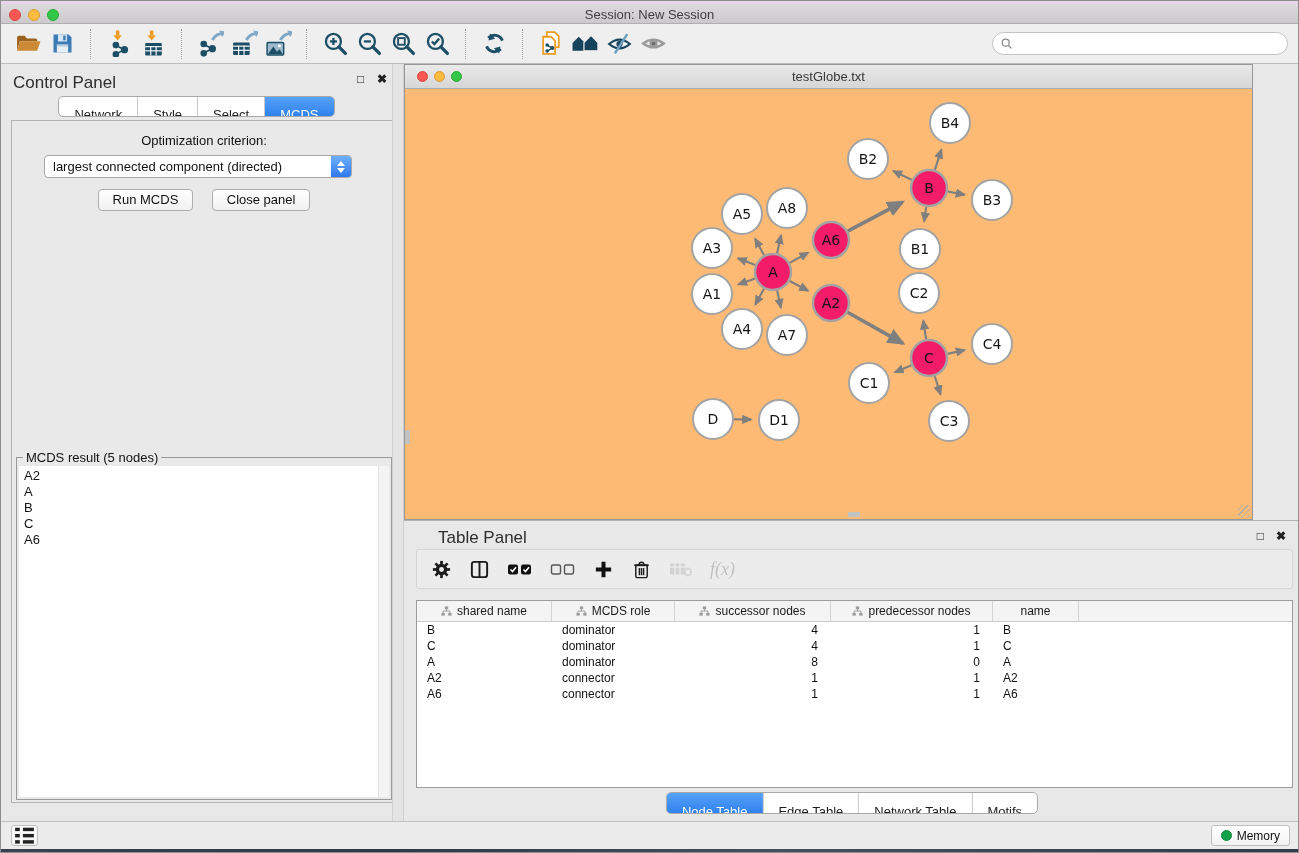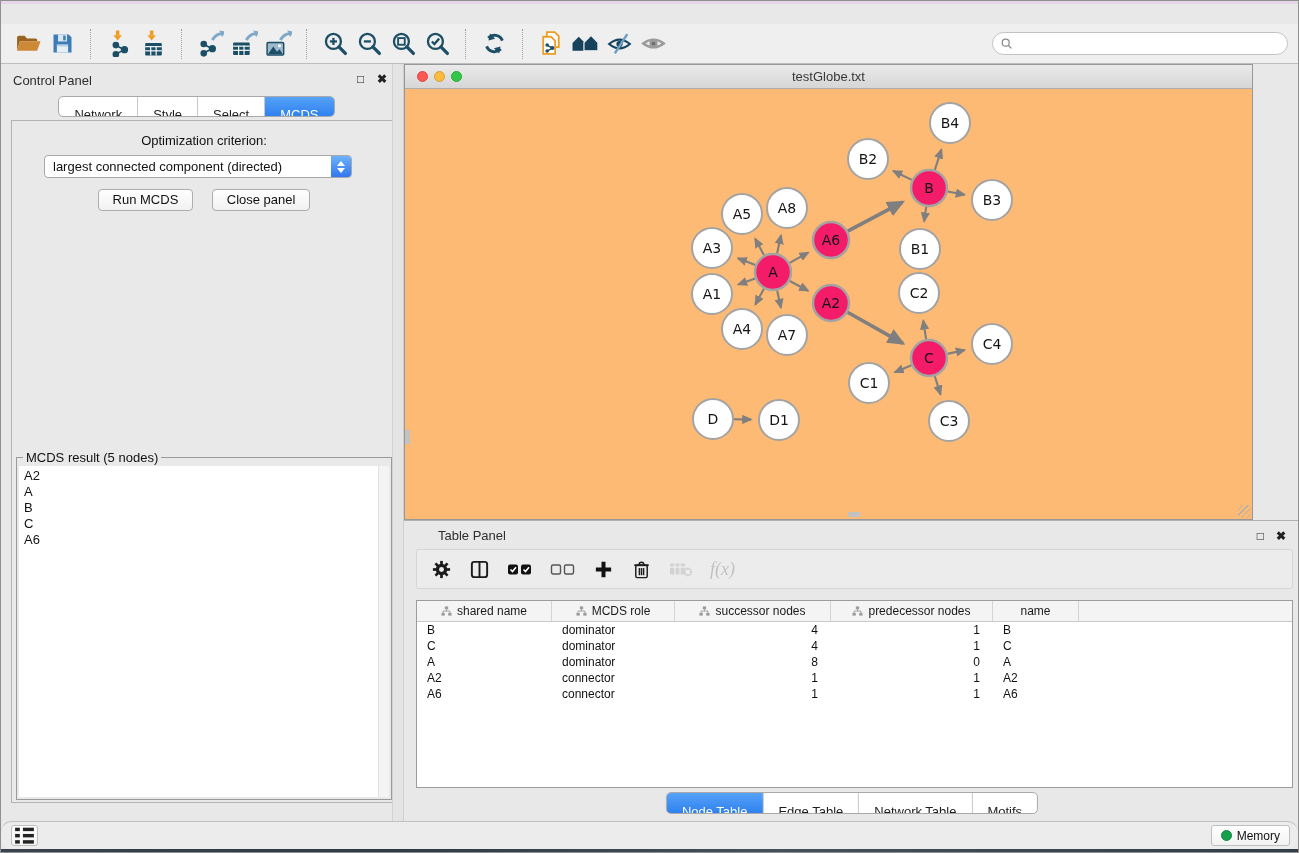--- a/index.html
+++ b/index.html
@@ -26,21 +26,21 @@
   .tb-icon svg{width:27px;height:27px;}
   .tb-sep{width:0;height:30px;border-left:1px dotted #9f9f9f;margin:0 11px;}
   .search-box{position:absolute;right:10px;top:8px;width:296px;height:23px;background:#fff;
     border:1px solid #c2c2c2;border-radius:12px;display:flex;align-items:center;padding-left:7px;}
   .search-box svg{width:14px;height:14px;}
   .search-input{border:none;outline:none;flex:1;font-size:12px;background:transparent;height:18px;}
   
   .control-panel{position:absolute;left:0;top:63px;width:391px;height:757px;background:#e8e8e8;}
   .splitter{position:absolute;left:391px;top:63px;width:12px;height:757px;background:#e4e4e4;
     border-left:1px solid #d2d2d2;border-right:1px solid #cfcfcf;}
-  .panel-title{font-size:13px;color:#2e2e2e;}
+  .panel-title{font-size:17px;color:#2e2e2e;}
   .cp-header{position:absolute;left:12px;top:9px;}
   .panel-btn{position:absolute;top:8px;font-size:12px;color:#222;line-height:14px;cursor:default;}
   .float-glyph{font-size:12px;} .close-glyph{font-weight:bold;font-size:12px;}
   .seg{display:inline-flex;background:#fff;border:1px solid #a9a9a9;border-radius:5px;overflow:hidden;height:21px;}
   .seg-item{padding:8px 15px;font-size:13px;line-height:20px;color:#1d1d1d;border-left:1px solid #c8c8c8;}
   .seg-item:first-child{border-left:none;}
   .seg-item.selected{background:linear-gradient(#56a2f8,#2f81ee);color:#fff;}
   .cp-tabs{position:absolute;left:0;right:0;top:32px;text-align:center;}
   .cp-content{position:absolute;left:10px;top:56px;width:386px;height:683px;
     border:1px solid #b3b3b3;background:#e9e9e9;}
@@ -86,34 +86,42 @@
   .tbl-head{display:flex;height:21px;background:#f4f4f4;border-bottom:1px solid #c9c9c9;}
   .th{display:flex;align-items:center;justify-content:center;gap:5px;font-size:12px;color:#1a1a1a;
     border-right:1px solid #d4d4d4;background:#f4f4f4;}
   .th svg{width:11px;height:11px;flex:0 0 auto;}
   .tr{display:flex;height:16px;align-items:center;}
   .td{font-size:12px;color:#111;white-space:nowrap;overflow:hidden;}
   .tp-tabs{position:absolute;left:50%;transform:translateX(-50%);top:271px;}
   .tp-tabs .seg{height:22px;}
   .tp-tabs .seg-item{line-height:21px;}
   
-  .statusbar{position:absolute;left:0;top:820px;width:100%;height:28px;background:#ececec;border-top:1px solid #c0c0c0;border-radius:11px;}
+  .statusbar{position:absolute;left:0;top:820px;width:100%;height:28px;background:#ececec;border-top:1px solid #c0c0c0;}
   .status-btn{position:absolute;top:3px;height:21px;background:linear-gradient(#fff,#f3f3f3);
     border:1px solid #bfbfbf;border-radius:3px;display:flex;align-items:center;justify-content:center;}
   .list-btn{left:10px;width:27px;}
   .memory-btn{right:8px;padding:0 9px;gap:5px;}
   .memory-dot{width:11px;height:11px;border-radius:50%;background:#14a04a;border:1px solid #0d8a3d;}
   .memory-label{font-size:12px;color:#111;}
 </style>
 </head>
 <body>
 
 <div class="screen">
   <div class="desktop-top"></div>
 
+  <div class="titlebar">
+    <div class="lights">
+      <div class="light red"></div>
+      <div class="light yellow"></div>
+      <div class="light green"></div>
+    </div>
+    <div class="title-text">Session: New Session</div>
+  </div>
 
   <div class="toolbar">
     <div style="display:flex;align-items:center;">
         <span class="tb-icon">
           <svg viewBox="0 0 26 24">
             <path fill="#9a6420" d="M2 18.5 V6.2 q0-1.7 1.7-1.7 h5.6 l2.2 2.6 h8.3 q1.6 0 1.6 1.6 v1.2 H4.8 Z"></path>
             <path fill="#cd8a36" d="M1.8 19 L4.9 9.9 h19.7 l-3.3 9.1 Z"></path>
           </svg>
         </span>
         <span class="tb-icon">

